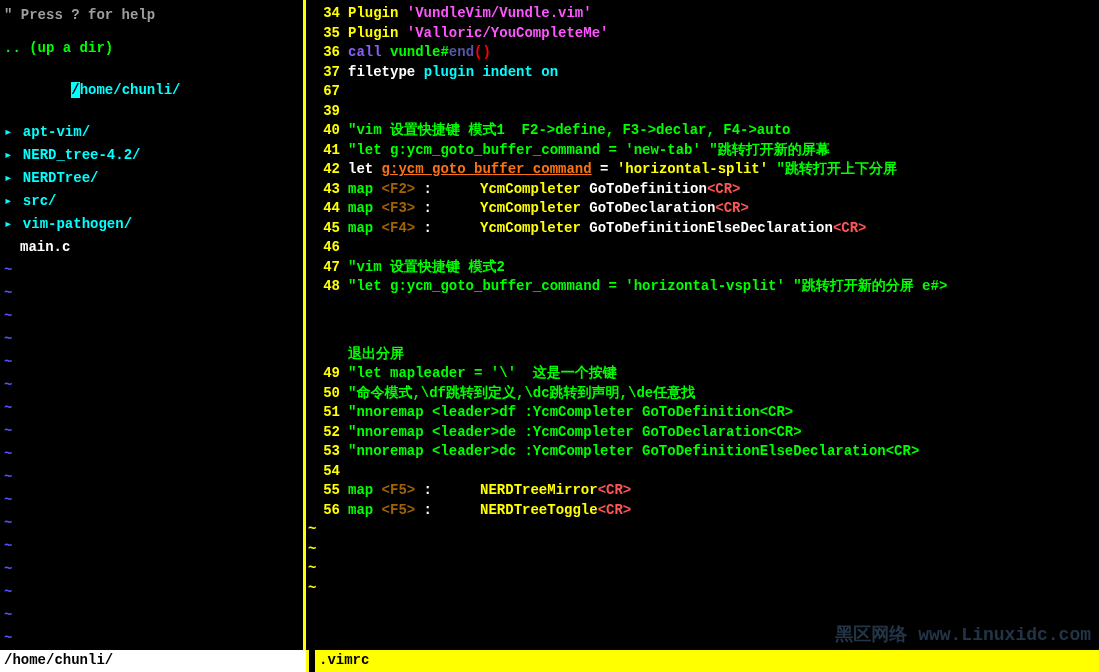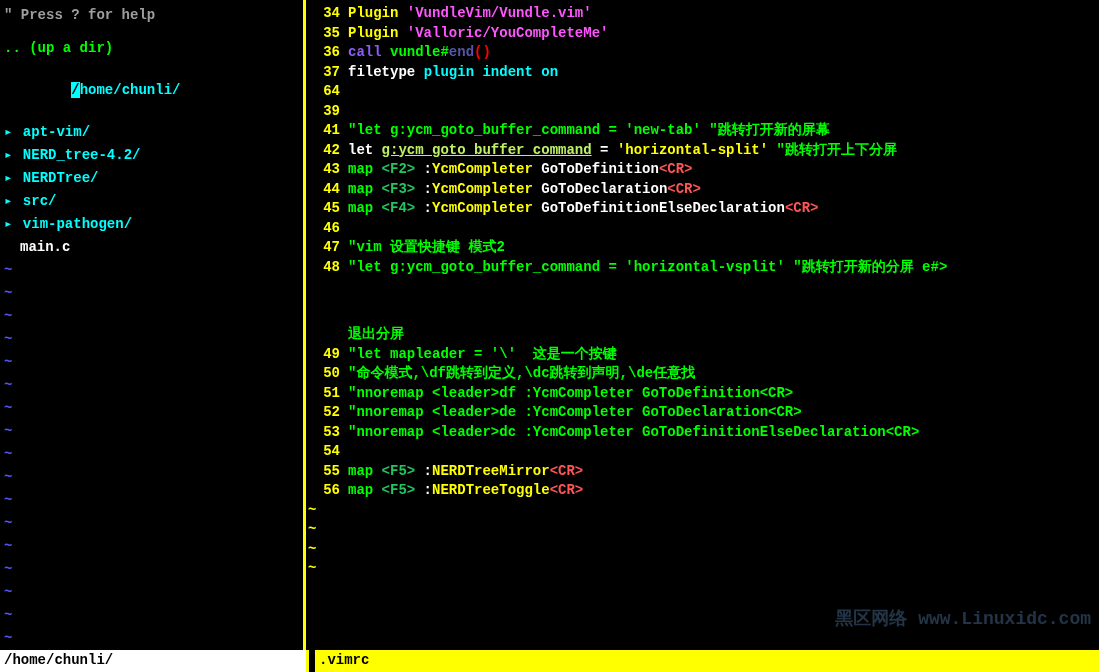--- a/index.html
+++ b/index.html
@@ -73,26 +73,26 @@
 .kw-plugin { color: #ffff00; }
 .str { color: #ff55ff; }
 .call { color: #8b5cf6; }
 .identifier { color: #00ff00; }
 .func-end { color: #5555aa; }
 .paren-red { color: #ff0000; }
 .ft { color: #ffffff; }
 .ft-kw { color: #00ffff; }
 .comment { color: #00ff00; }
 .let-kw { color: #ffffff; }
-.var { color: #bef264; text-decoration: underline; text-align: center; }
+.var { color: #f97316; text-decoration: underline; text-align: center; }
 .eq { color: #ffffff; }
 .hsplit { color: #ffff00; }
 .map-kw { color: #00ff00; }
-.fkey { color: #22c55e; text-align: right; }
-.cmd-name { color: #ffff00; }
+.fkey { color: #a16207; text-align: right; }
+.cmd-name { color: #ffff00; margin-left: 48px; }
 .cmd-sub { color: #ffffff; }
 .cr { color: #ff5555; }
 .statusbar {
   display: flex;
   height: 22px;
   font-weight: bold;
 }
 .status-left {
   width: 306px;
   background: #ffffff;
@@ -106,21 +106,21 @@
 .status-right {
   flex: 1;
   background: #ffff00;
   color: #000;
   padding: 2px 4px;
   margin-left: 6px;
 }
 .watermark {
   position: absolute;
   right: 8px;
-  bottom: 42px;
+  bottom: 26px;
   color: rgba(100,150,200,0.35);
   font-size: 18px;
   pointer-events: none;
 }
 </style>
 </head>
 <body>
 
 <div class="container">
   <div class="main-area">
@@ -173,26 +173,30 @@
           </div>
           <div class="ed-line">
             <div class="lineno">36</div>
             <div class="code"><span class="call">call </span><span class="identifier">vundle#</span><span class="func-end">end</span><span class="paren-red">()</span></div>
           </div>
           <div class="ed-line">
             <div class="lineno">37</div>
             <div class="code"><span class="ft">filetype </span><span class="ft-kw">plugin indent on</span></div>
           </div>
           <div class="ed-line">
-            <div class="lineno">64</div>
+            <div class="lineno">67</div>
             <div class="code"></div>
           </div>
           <div class="ed-line">
             <div class="lineno">39</div>
             <div class="code"></div>
+          </div>
+          <div class="ed-line">
+            <div class="lineno">40</div>
+            <div class="code"><span class="comment">"vim 设置快捷键 模式1  F2-&gt;define, F3-&gt;declar, F4-&gt;auto</span></div>
           </div>
           <div class="ed-line">
             <div class="lineno">41</div>
             <div class="code"><span class="comment">"let g:ycm_goto_buffer_command = 'new-tab' "跳转打开新的屏幕</span></div>
           </div>
           <div class="ed-line">
             <div class="lineno">42</div>
             <div class="code"><span class="let-kw">let </span><span class="var">g:ycm_goto_buffer_command</span><span class="eq"> = </span><span class="hsplit">'horizontal-split'</span><span class="comment"> "跳转打开上下分屏</span></div>
           </div>
           <div class="ed-line">

